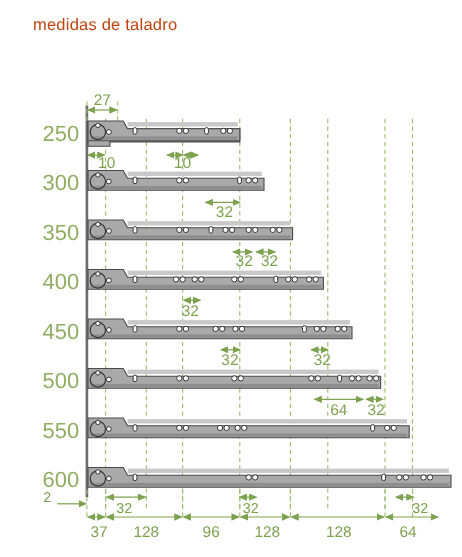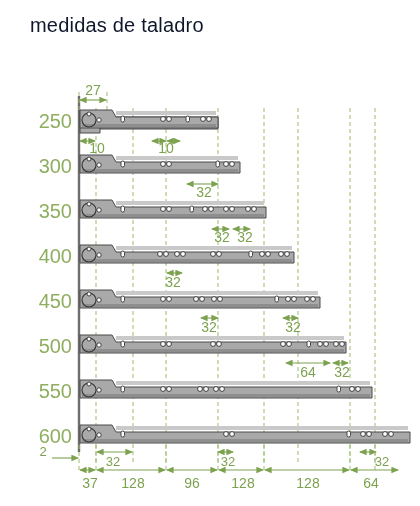--- a/index.html
+++ b/index.html
@@ -6,21 +6,21 @@
   body{
     width:420px;height:506px;
     background:#ffffff;
     font-family:"Liberation Sans", sans-serif;
     overflow:hidden;
     position:relative;
   }
   #stage{position:absolute;left:0;top:0;width:420px;height:506px;}
   #title{
     position:absolute;left:30px;top:14px;
-    font-size:20px;color:#0f172a;
+    font-size:15px;color:#c2410c;
     letter-spacing:0.2px;white-space:nowrap;
   }
   svg{position:absolute;left:0;top:0;}
   .rowlabel{
     fill:#8fae61;font-family:"Liberation Sans",sans-serif;
     font-size:20px;text-anchor:end;
   }
   .dim{
     fill:#7da24f;font-family:"Liberation Sans",sans-serif;
     font-size:14px;text-anchor:middle;

